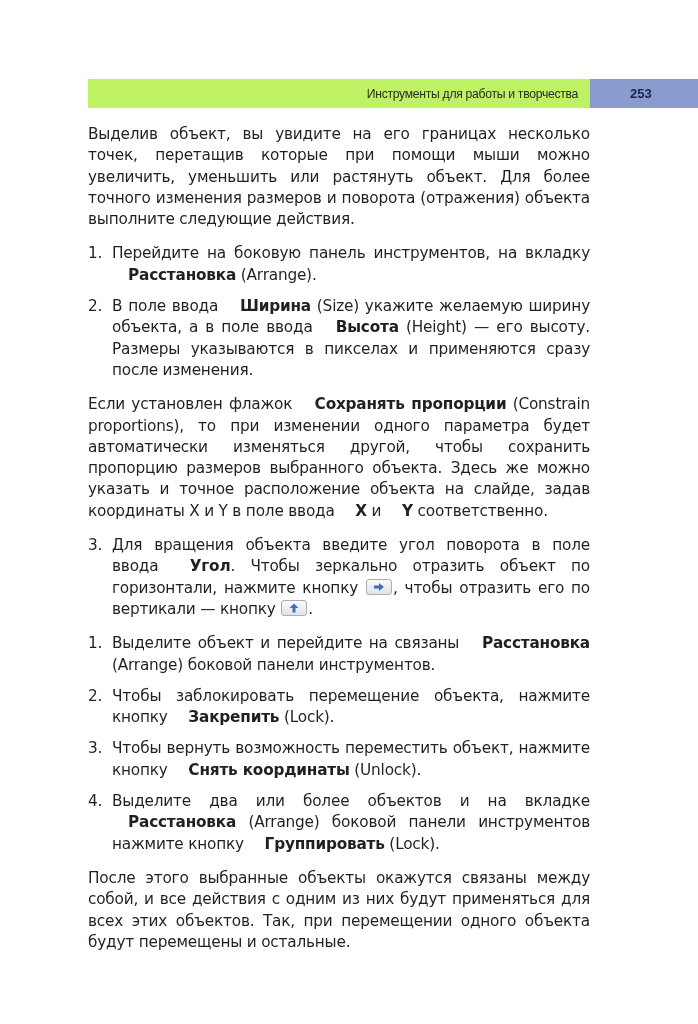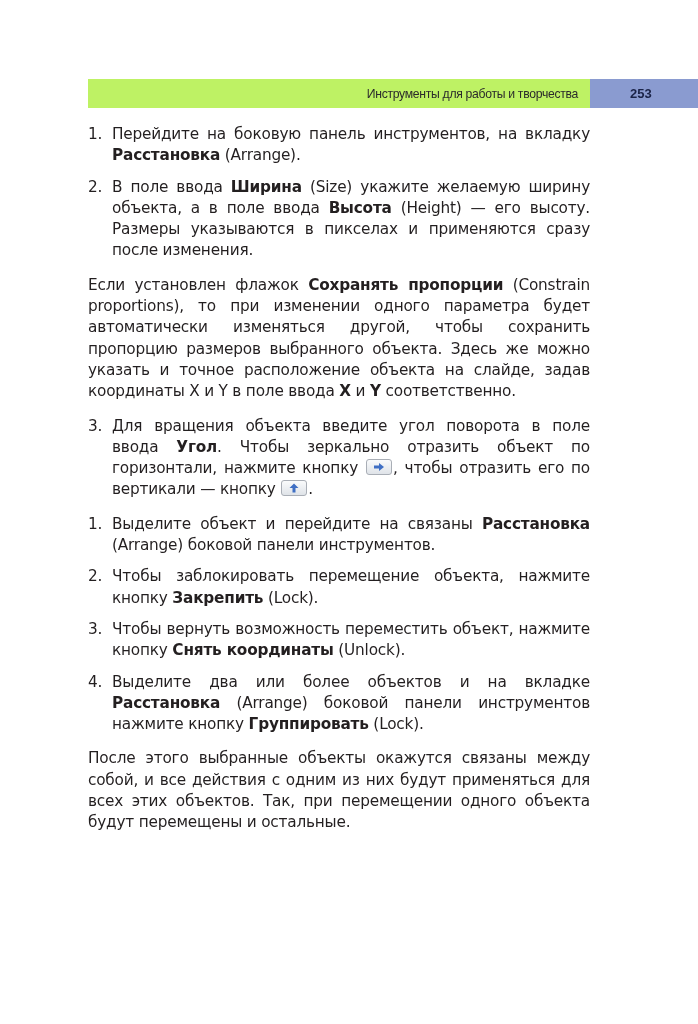--- a/index.html
+++ b/index.html
@@ -77,21 +77,21 @@
       position: relative;
       padding-left: 24px;
       margin-bottom: 10px;
     }
     ol.steps li:last-child { margin-bottom: 0; }
     ol.steps .num {
       position: absolute;
       left: 0;
       top: 0;
     }
-    b { font-weight: bold; }
+    b { font-weight: bold; margin-left: 16px; }
     .inline-btn {
       display: inline-block;
       width: 24px;
       height: 14px;
       vertical-align: -2px;
       border: 1px solid #a9aeb6;
       border-radius: 3px;
       background: linear-gradient(#fafbfc, #dfe3e8);
       position: relative;
       margin: 0 1px;
@@ -107,20 +107,21 @@
 
 <div class="running-head">
   <span class="section-title">Инструменты для работы и творчества</span>
   <div class="page-num-box">
     <span class="page-num">253</span>
   </div>
 </div>
 
 <div class="content">
 
+  <p class="para">Выделив объект, вы увидите на его границах несколько точек, перетащив которые при помощи мыши можно увеличить, уменьшить или растянуть объект. Для более точного изменения размеров и поворота (отражения) объекта выполните следующие действия.</p>
 
   <ol class="steps">
     <li>
       <span class="num">1.</span><span>Перейдите на боковую панель инструментов, на вкладку </span><b>Расстановка</b><span> (Arrange).</span>
     </li>
     <li>
       <span class="num">2.</span><span>В поле ввода </span><b>Ширина</b><span> (Size) укажите желаемую ширину объекта, а в поле ввода </span><b>Высота</b><span> (Height) — его высоту. Размеры указываются в пикселах и применяются сразу после изменения.</span>
     </li>
   </ol>
 

